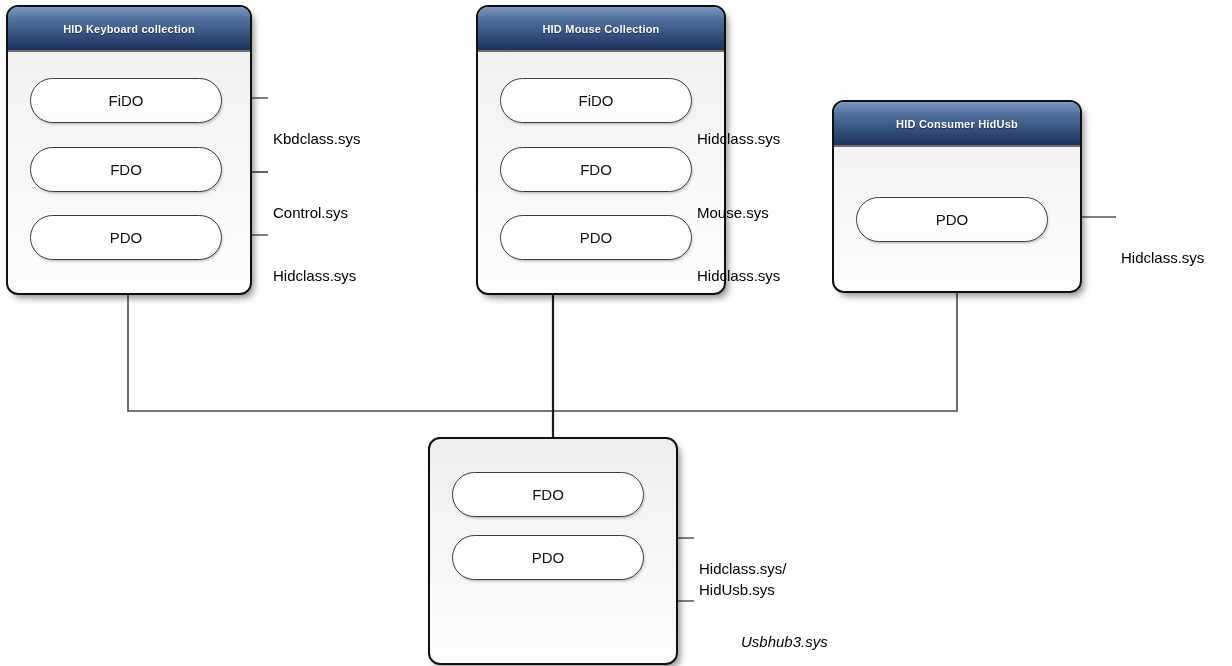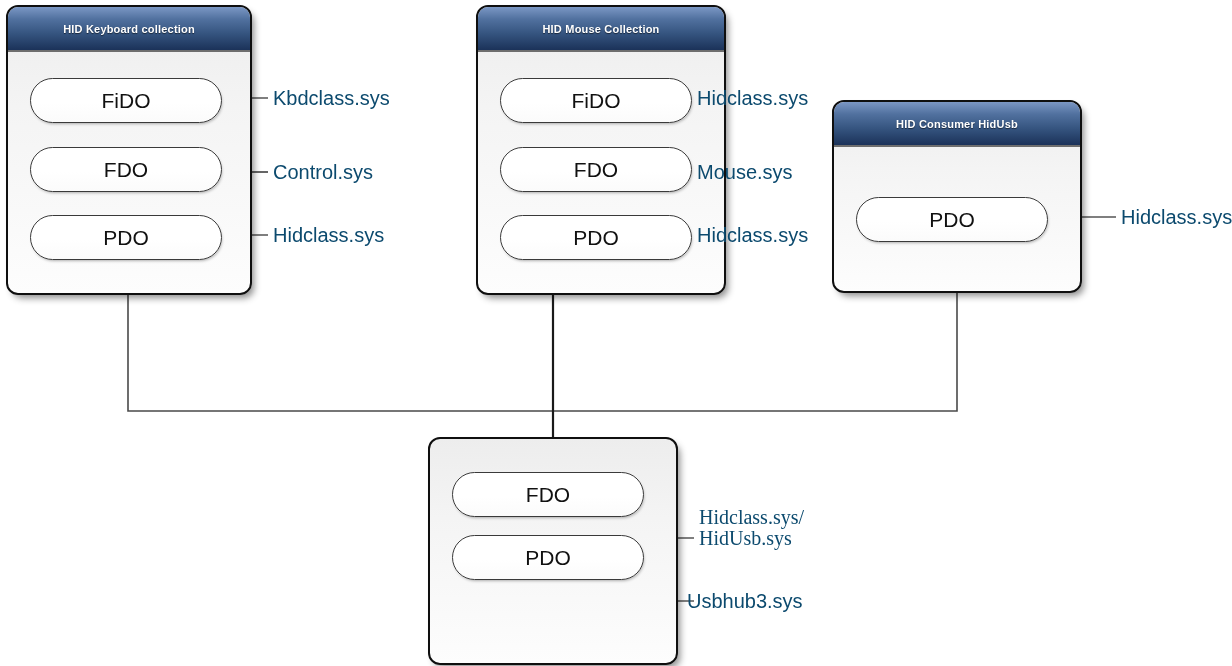--- a/index.html
+++ b/index.html
@@ -64,31 +64,32 @@
   .capsule {
     position: absolute;
     border: 1px solid #3a3a3a;
     border-radius: 23px;
     box-sizing: border-box;
     background: linear-gradient(to bottom, #ffffff 0%, #ffffff 55%, #fbfbfb 100%);
     box-shadow: 1px 2px 3px -1px rgba(0,0,0,0.30);
     display: flex;
     align-items: center;
     justify-content: center;
-    font-size: 21px;
+    font-size: 15px;
     color: #111111;
   }
 
   
   .leader-label {
     position: absolute;
-    font-size: 20px;
-    color: #0c4a6e;
+    font-size: 15px;
+    color: #000000;
     white-space: pre;
     line-height: 21px;
+    margin-top: 40px;
   }
 </style>
 </head>
 <body>
 
 <div id="diagram-canvas">
 
   <svg id="connectors" viewBox="0 0 1232 666" width="1232" height="666">
 
     <path d="M128,295 L128,411 L553,411" fill="none" stroke="#4a4a4a" stroke-width="1.6"></path>
@@ -164,17 +165,17 @@
   <div class="leader-label" style="left:273px; top:88px;">Kbdclass.sys</div>
   <div class="leader-label" style="left:273px; top:162px;">Control.sys</div>
   <div class="leader-label" style="left:273px; top:225px;">Hidclass.sys</div>
 
   <div class="leader-label" style="left:697px; top:88px;">Hidclass.sys</div>
   <div class="leader-label" style="left:697px; top:162px;">Mouse.sys</div>
   <div class="leader-label" style="left:697px; top:225px;">Hidclass.sys</div>
 
   <div class="leader-label" style="left:1121px; top:207px;">Hidclass.sys</div>
 
-  <div class="leader-label" style="left:699px; top:507px;font-family:Liberation Serif, serif;">Hidclass.sys/
+  <div class="leader-label" style="left:699px; top:518px;">Hidclass.sys/
 HidUsb.sys</div>
-  <div class="leader-label" style="left:687px; top:591px;">Usbhub3.sys</div>
+  <div class="leader-label" style="left:741px; top:591px;font-style:italic;">Usbhub3.sys</div>
 
 </div>
 
 </body></html>

